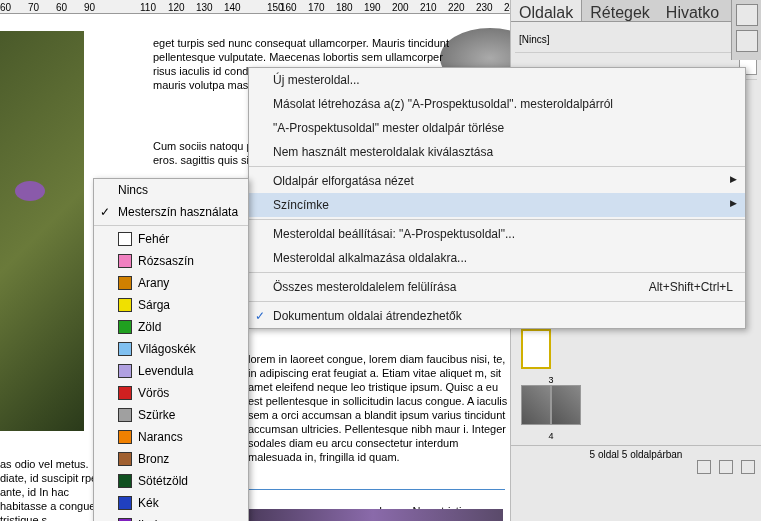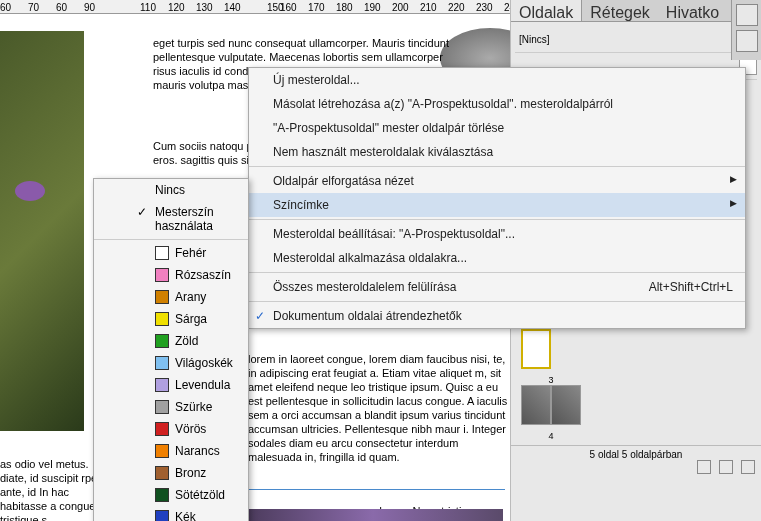--- a/index.html
+++ b/index.html
@@ -45,21 +45,21 @@
 
 .ctx-menu { position: absolute; left: 248px; top: 67px; width: 498px; background: #f4f4f4; border: 1px solid #aaa; box-shadow: 2px 2px 6px rgba(0,0,0,0.3); z-index: 100; font-size: 12px; }
 .ctx-item { padding: 5px 24px; color: #222; cursor: default; position: relative; }
 .ctx-item.hl { background: #d0dff0; }
 .ctx-item .check { position: absolute; left: 6px; color: #2a6acc; }
 .ctx-item .arrow { position: absolute; right: 8px; font-size: 9px; }
 .ctx-item .shortcut { position: absolute; right: 12px; }
 .ctx-sep { height: 1px; background: #ccc; margin: 2px 0; }
 
 .color-menu { position: absolute; left: 93px; top: 178px; width: 156px; background: #f4f4f4; border: 1px solid #aaa; box-shadow: 2px 2px 6px rgba(0,0,0,0.3); z-index: 101; font-size: 12px; }
-.cm-item { padding: 4px 8px 4px 24px; display: flex; align-items: flex-start; position: relative; cursor: default; margin-left: 37px; }
+.cm-item { padding: 4px 8px 4px 24px; display: flex; align-items: flex-start; position: relative; cursor: default; }
 .cm-item .check { position: absolute; left: 6px; }
 .cm-swatch { width: 14px; height: 14px; border: 1px solid #333; margin-right: 6px; flex-shrink: 0; }
 .cm-sep { height: 1px; background: #ccc; margin: 2px 0; }
 </style>
 </head>
 <body>
 
 <div class="ruler-h">
     <span class="mark" style="left: 0px;">60</span>
     <span class="mark" style="left: 28px;">70</span>
@@ -192,28 +192,28 @@
     </div>
     <div class="cm-item">
       <span class="cm-swatch" style="background: rgb(128, 192, 240);"></span>
       <span>Világoskék</span>
     </div>
     <div class="cm-item">
       <span class="cm-swatch" style="background: rgb(176, 160, 224);"></span>
       <span>Levendula</span>
     </div>
     <div class="cm-item">
+      <span class="cm-swatch" style="background: rgb(208, 32, 32);"></span>
+      <span>Vörös</span>
+    </div>
+    <div class="cm-item">
       <span class="cm-swatch" style="background: rgb(160, 160, 160);"></span>
       <span>Szürke</span>
     </div>
     <div class="cm-item">
-      <span class="cm-swatch" style="background: rgb(208, 32, 32);"></span>
-      <span>Vörös</span>
-    </div>
-    <div class="cm-item">
       <span class="cm-swatch" style="background: rgb(240, 128, 0);"></span>
       <span>Narancs</span>
     </div>
     <div class="cm-item">
       <span class="cm-swatch" style="background: rgb(160, 96, 48);"></span>
       <span>Bronz</span>
     </div>
     <div class="cm-item">
       <span class="cm-swatch" style="background: rgb(16, 80, 32);"></span>
       <span>Sötétzöld</span>

